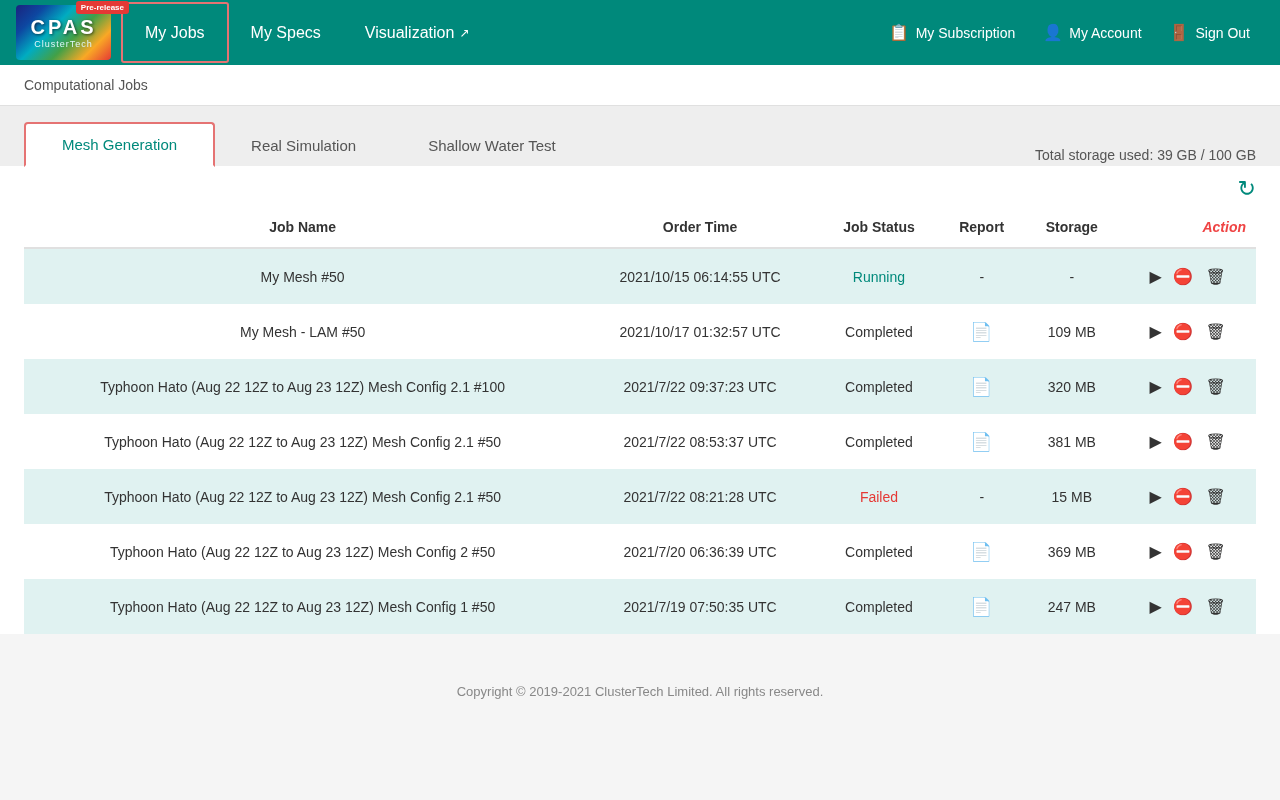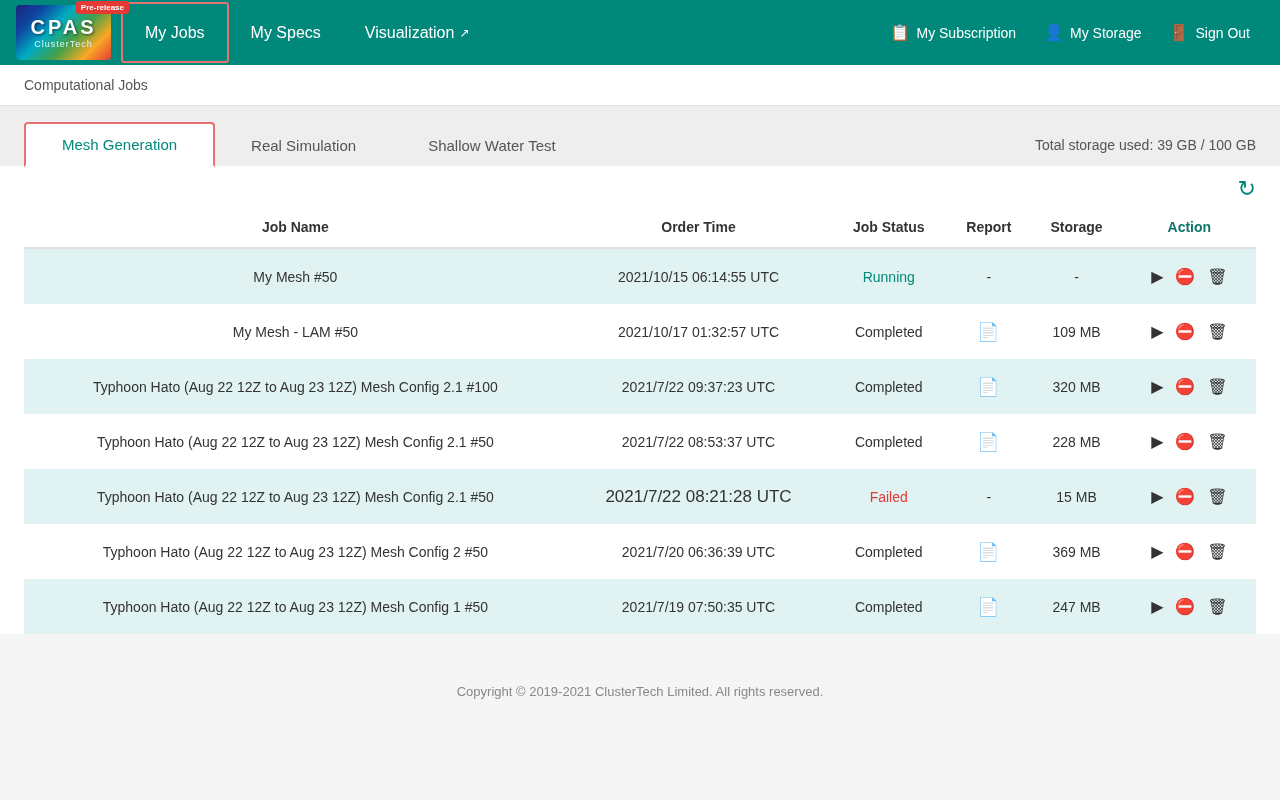--- a/index.html
+++ b/index.html
@@ -26,53 +26,53 @@
     </a>
   </nav>
 
   <div style="display:flex; align-items:center;">
     <div style="color:white; padding:0 14px; height:65px; display:flex; align-items:center; font-size:14px; cursor:pointer; gap:6px;">
       <span style="font-size:16px;">📋</span>
       <span>My Subscription</span>
     </div>
     <div style="color:white; padding:0 14px; height:65px; display:flex; align-items:center; font-size:14px; cursor:pointer; gap:6px;">
       <span style="font-size:16px;">👤</span>
-      <span>My Storage</span>
+      <span>My Account</span>
     </div>
     <div style="color:white; padding:0 14px; height:65px; display:flex; align-items:center; font-size:14px; cursor:pointer; gap:6px;">
       <span style="font-size:16px;">🚪</span>
       <span>Sign Out</span>
     </div>
   </div>
 </header>
 
 <div style="background:white; padding:12px 24px; font-size:14px; color:#555; border-bottom:1px solid #e0e0e0;">Computational Jobs</div>
 
 <div style="background:#eeeeee; padding:16px 24px 0 24px; display:flex; align-items:flex-end;">
   <div style="padding:12px 36px; cursor:pointer; font-size:15px; color:#00897b; border:2px solid #e57373; border-bottom:2px solid white; background:white; border-radius:4px 4px 0 0; margin-bottom:-1px; font-weight:500;">Mesh Generation</div>
   <div style="padding:12px 36px; cursor:pointer; font-size:15px; color:#555; background:transparent; border-radius:4px 4px 0 0;">Real Simulation</div>
   <div style="padding:12px 36px; cursor:pointer; font-size:15px; color:#555; background:transparent; border-radius:4px 4px 0 0;">Shallow Water Test</div>
-  <div style="margin-left:auto; font-size:14px; color:#555; padding-bottom:13px;">Total storage used: 39 GB / 100 GB</div>
+  <div style="margin-left:auto; font-size:14px; color:#555; padding-bottom:3px;">Total storage used: 39 GB / 100 GB</div>
 </div>
 
 <div style="background:white; padding:0 24px;">
 
   <div style="display:flex; justify-content:flex-end; padding:10px 0 5px 0;">
     <button style="cursor:pointer; color:#00897b; font-size:22px; background:none; border:none;">↻</button>
   </div>
 
   <table style="width:100%; border-collapse:collapse; margin-bottom:20px;">
     <thead>
       <tr style="border-bottom:2px solid #e0e0e0;">
         <th style="padding:12px 10px; text-align:center; font-weight:600; color:#333; font-size:14px;">Job Name</th>
         <th style="padding:12px 10px; text-align:center; font-weight:600; color:#333; font-size:14px;">Order Time</th>
         <th style="padding:12px 10px; text-align:center; font-weight:600; color:#333; font-size:14px;">Job Status</th>
         <th style="padding:12px 10px; text-align:center; font-weight:600; color:#333; font-size:14px;">Report</th>
         <th style="padding:12px 10px; font-weight:600; color:#333; font-size:14px;">Storage</th>
-        <th style="padding:12px 10px; text-align:center; font-weight:600; color:#0f766e; font-size:14px;">Action</th>
+        <th style="padding:12px 10px; text-align:right; font-weight:600; color:#ef4444; font-size:14px;font-style:italic;">Action</th>
       </tr>
     </thead>
     <tbody id="jobs-tbody">
     <tr style="background: rgb(224, 242, 241);">
       <td style="padding:16px 10px; text-align:center; color:#333; font-size:14px;">My Mesh #50</td>
       <td style="padding:16px 10px; text-align:center; color:#333; font-size:14px;">2021/10/15 06:14:55 UTC</td>
       <td style="padding:16px 10px; text-align:center; font-size:14px; color:#00897b;">Running</td>
       <td style="padding:16px 10px; text-align:center; font-size:14px;"><span>-</span></td>
       <td style="padding:16px 10px; text-align:center; color:#333; font-size:14px;">-</td>
       <td style="padding:16px 10px; text-align:center; white-space:nowrap;">
@@ -103,30 +103,30 @@
         <button style="background:none; border:none; cursor:pointer; font-size:16px; padding:2px 4px; color:#333;">▶</button>
         <button style="background:none; border:none; cursor:pointer; font-size:16px; padding:2px 4px; color:#333;">⛔</button>
         <button style="background:none; border:none; cursor:pointer; font-size:16px; padding:2px 4px; color:#333;">🗑</button>
       </td>
     </tr>
         <tr style="background: white;">
       <td style="padding:16px 10px; text-align:center; color:#333; font-size:14px;">Typhoon Hato (Aug 22 12Z to Aug 23 12Z) Mesh Config 2.1 #50</td>
       <td style="padding:4px 10px; text-align:center; color:#333; font-size:14px;">2021/7/22 08:53:37 UTC</td>
       <td style="padding:16px 10px; text-align:center; font-size:14px; color:#333;">Completed</td>
       <td style="padding:16px 10px; text-align:center; font-size:14px;"><span style="font-size:18px; color:#555; cursor:pointer;">📄</span></td>
-      <td style="padding:16px 10px; text-align:center; color:#333; font-size:14px;">228 MB</td>
+      <td style="padding:16px 10px; text-align:center; color:#333; font-size:14px;">381 MB</td>
       <td style="padding:16px 10px; text-align:center; white-space:nowrap;">
         <button style="background:none; border:none; cursor:pointer; font-size:16px; padding:2px 4px; color:#333;">▶</button>
         <button style="background:none; border:none; cursor:pointer; font-size:16px; padding:2px 4px; color:#333;">⛔</button>
         <button style="background:none; border:none; cursor:pointer; font-size:16px; padding:2px 4px; color:#333;">🗑</button>
       </td>
     </tr>
         <tr style="background: rgb(224, 242, 241);">
       <td style="padding:16px 10px; text-align:center; color:#333; font-size:14px;">Typhoon Hato (Aug 22 12Z to Aug 23 12Z) Mesh Config 2.1 #50</td>
-      <td style="padding:16px 10px; text-align:center; color:#333; font-size:17px;">2021/7/22 08:21:28 UTC</td>
+      <td style="padding:16px 10px; text-align:center; color:#333; font-size:14px;">2021/7/22 08:21:28 UTC</td>
       <td style="padding:16px 10px; text-align:center; font-size:14px; color:#e53935;">Failed</td>
       <td style="padding:16px 10px; text-align:center; font-size:14px;"><span>-</span></td>
       <td style="padding:16px 10px; text-align:center; color:#333; font-size:14px;">15 MB</td>
       <td style="padding:16px 10px; text-align:center; white-space:nowrap;">
         <button style="background:none; border:none; cursor:pointer; font-size:16px; padding:2px 4px; color:#333;">▶</button>
         <button style="background:none; border:none; cursor:pointer; font-size:16px; padding:2px 4px; color:#333;">⛔</button>
         <button style="background:none; border:none; cursor:pointer; font-size:16px; padding:2px 4px; color:#333;">🗑</button>
       </td>
     </tr>
         <tr style="background: white;">

